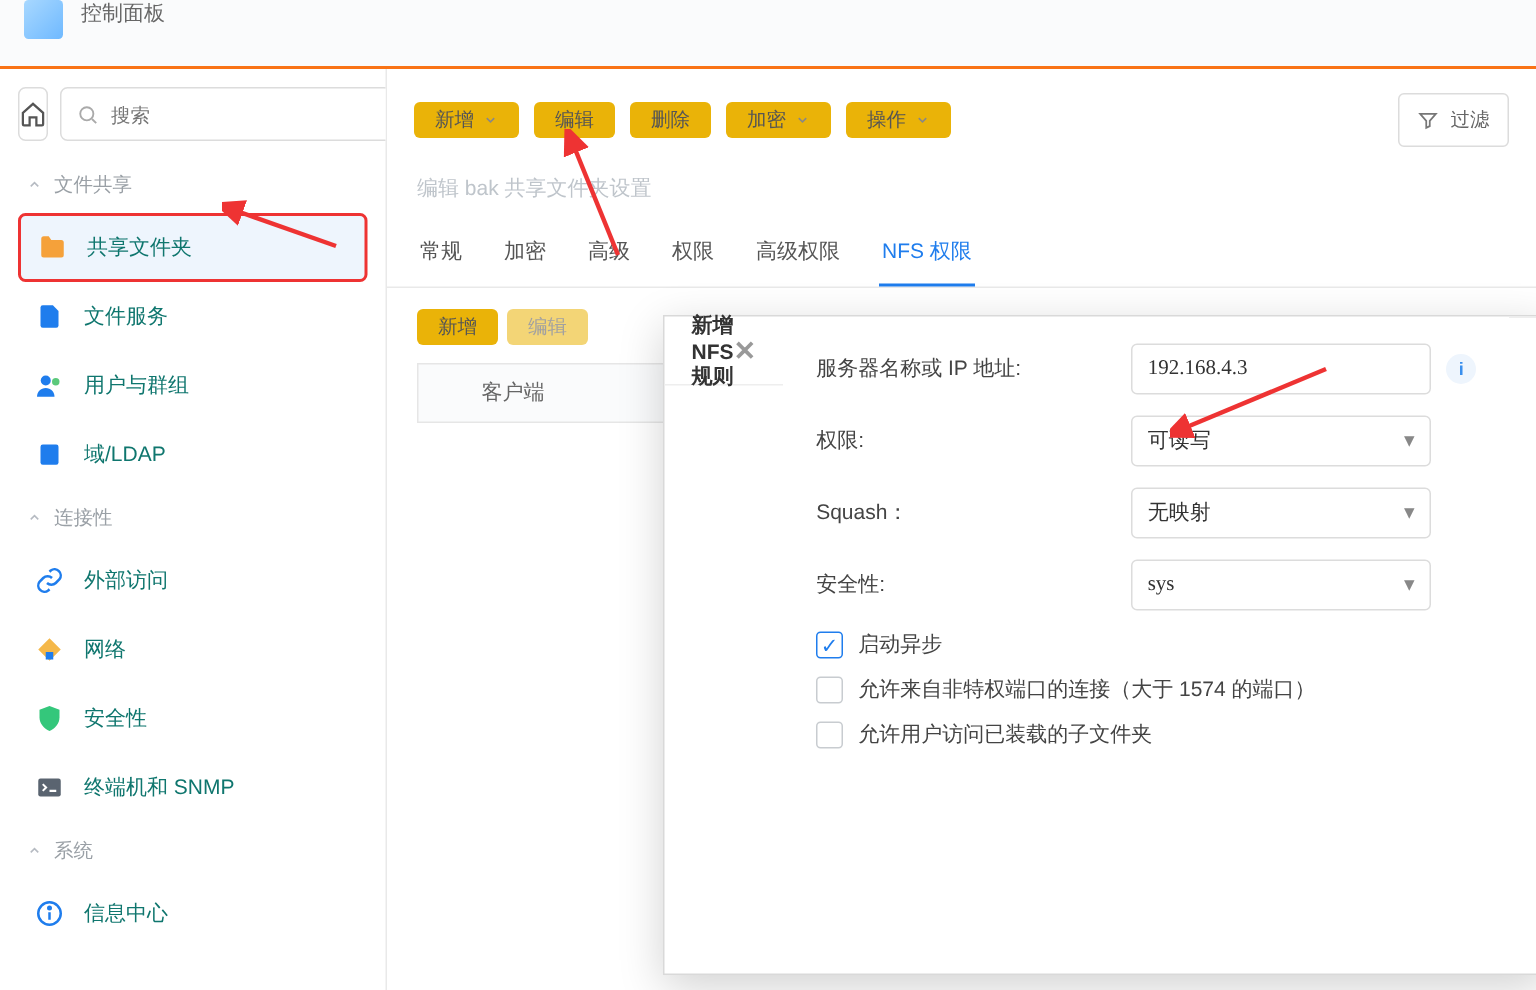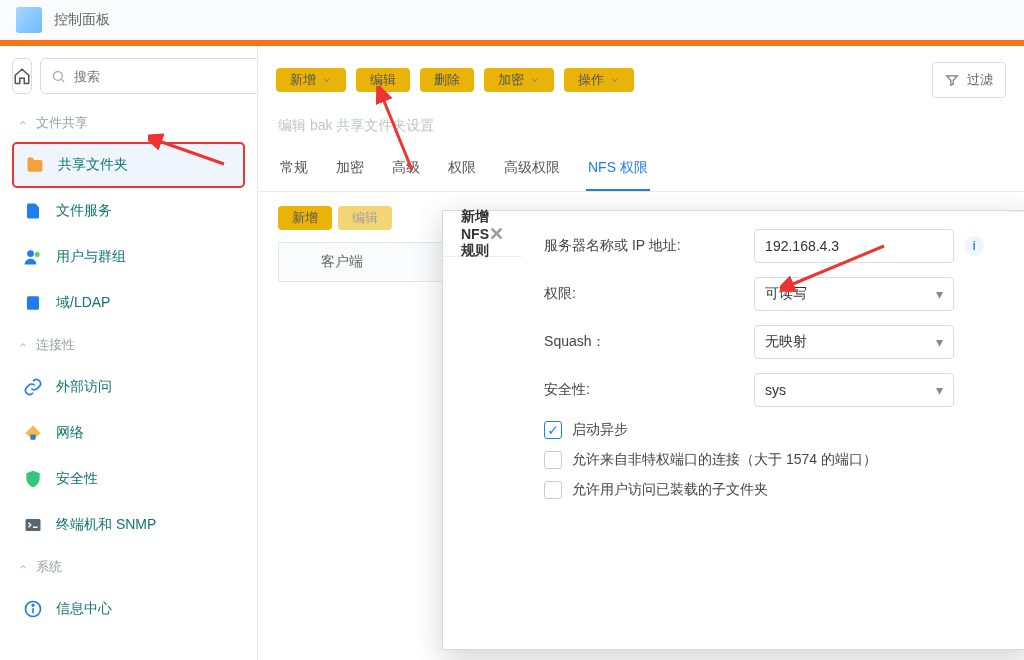--- a/index.html
+++ b/index.html
@@ -10,23 +10,22 @@
       background: #fff;
       width: 1024px;
       height: 660px;
       overflow: hidden;
       position: relative;
     }
     
     .titlebar {
       height: 46px;
       display: flex;
-      align-items: center;
       padding: 0 16px;
-      border-bottom: 6px solid #f97316;
+      border-bottom: 2px solid #f97316;
       background: #fafbfc;
     }
     .titlebar .app-icon {
       width: 26px;
       height: 26px;
       background: linear-gradient(135deg,#a8d8ff,#6fb9ff);
       border-radius: 3px;
       margin-right: 12px;
     }
     .titlebar .app-title { color: #666; font-size: 14px; }
@@ -125,21 +124,21 @@
       padding: 0 18px; border-bottom: 1px solid #eee;
       font-size: 14px; font-weight: 600; color: #333;
     }
     .modal-head .close { margin-left: auto; color: #999; cursor: pointer; font-size: 18px; }
     .modal-body { padding: 18px 22px 8px; flex: 1; }
     .frow { display: flex; align-items: center; margin-bottom: 14px; }
     .flabel { width: 210px; color: #444; font-size: 14px; }
     .finput, .fselect {
       width: 200px; height: 34px; border: 1px solid #dcdcdc; border-radius: 4px;
       padding: 0 10px; font-size: 14px; color: #333; background: #fff;
-      display: flex; align-items: center; justify-content: space-between;
+      display: flex; align-items: center; justify-content: space-between; font-family: Liberation Serif, serif;
     }
     .fselect .caret { color: #888; }
     .info-dot {
       width: 20px; height: 20px; border-radius: 50%; background: #eef5fd; color: #3a8fed;
       display:flex;align-items:center;justify-content:center;margin-left:10px;font-weight:700;font-size:12px;
     }
     .chk-row { display:flex; align-items:center; gap:10px; margin: 10px 0 12px 0; color:#444; font-size:14px; }
     .chk { width: 18px; height: 18px; border: 1px solid #c8ccd0; border-radius: 3px; display:flex;align-items:center;justify-content:center; }
     .chk.checked { border-color:#1f7ded; color:#1f7ded; }
     .modal-foot {

